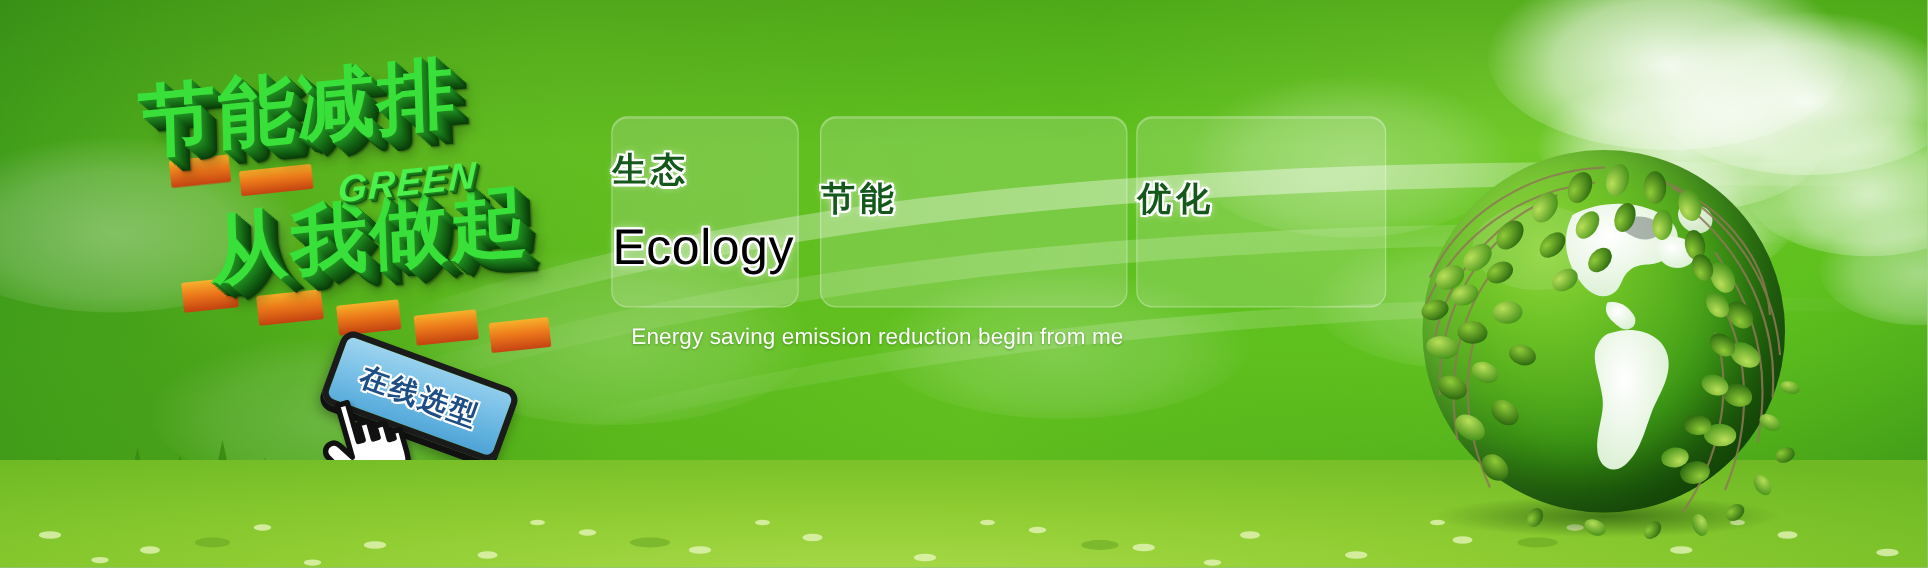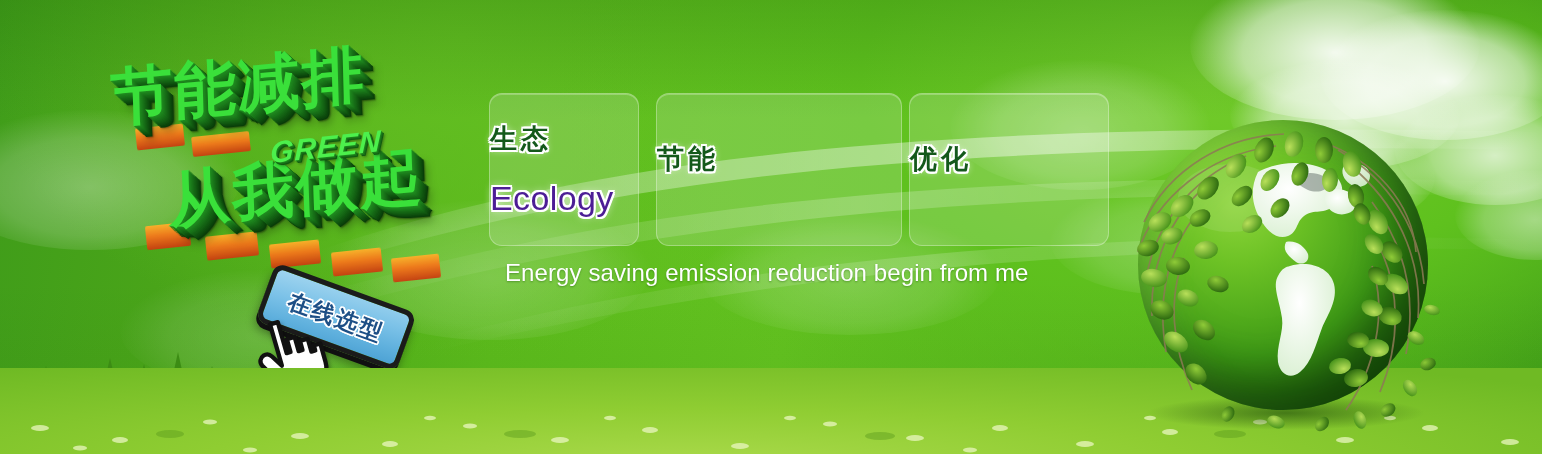--- a/index.html
+++ b/index.html
@@ -135,35 +135,35 @@
     font-weight: bold;
     color: #14591b;
     letter-spacing: 4px;
     margin-bottom: 22px;
     text-shadow:
       -1.6px -1.6px 0 #fff, 1.6px -1.6px 0 #fff, -1.6px 1.6px 0 #fff, 1.6px 1.6px 0 #fff,
       0 -1.8px 0 #fff, 0 1.8px 0 #fff, -1.8px 0 0 #fff, 1.8px 0 0 #fff,
       0 0 7px rgba(255,255,255,0.95);
   }
   .card-en {
-    font-size: 34px;
-    color: #4c1d95;
+    font-size: 40px;
+    color: #000000;
     letter-spacing: 0.4px;
     text-shadow:
       -1.6px -1.6px 0 #fff, 1.6px -1.6px 0 #fff, -1.6px 1.6px 0 #fff, 1.6px 1.6px 0 #fff,
       0 -1.8px 0 #fff, 0 1.8px 0 #fff, -1.8px 0 0 #fff, 1.8px 0 0 #fff,
       0 0 8px rgba(255,255,255,0.95);
   }
 
   
   .tagline {
     position: absolute;
     left: 505px;
     top: 259px;
-    font-size: 24px;
+    font-size: 18px;
     color: #ffffff;
     letter-spacing: 0.1px;
     text-shadow: 0 1px 2px rgba(30,90,10,0.45);
     white-space: nowrap;
   }
 
   
   .cta-wrap {
     position: absolute;
     left: 253px;

